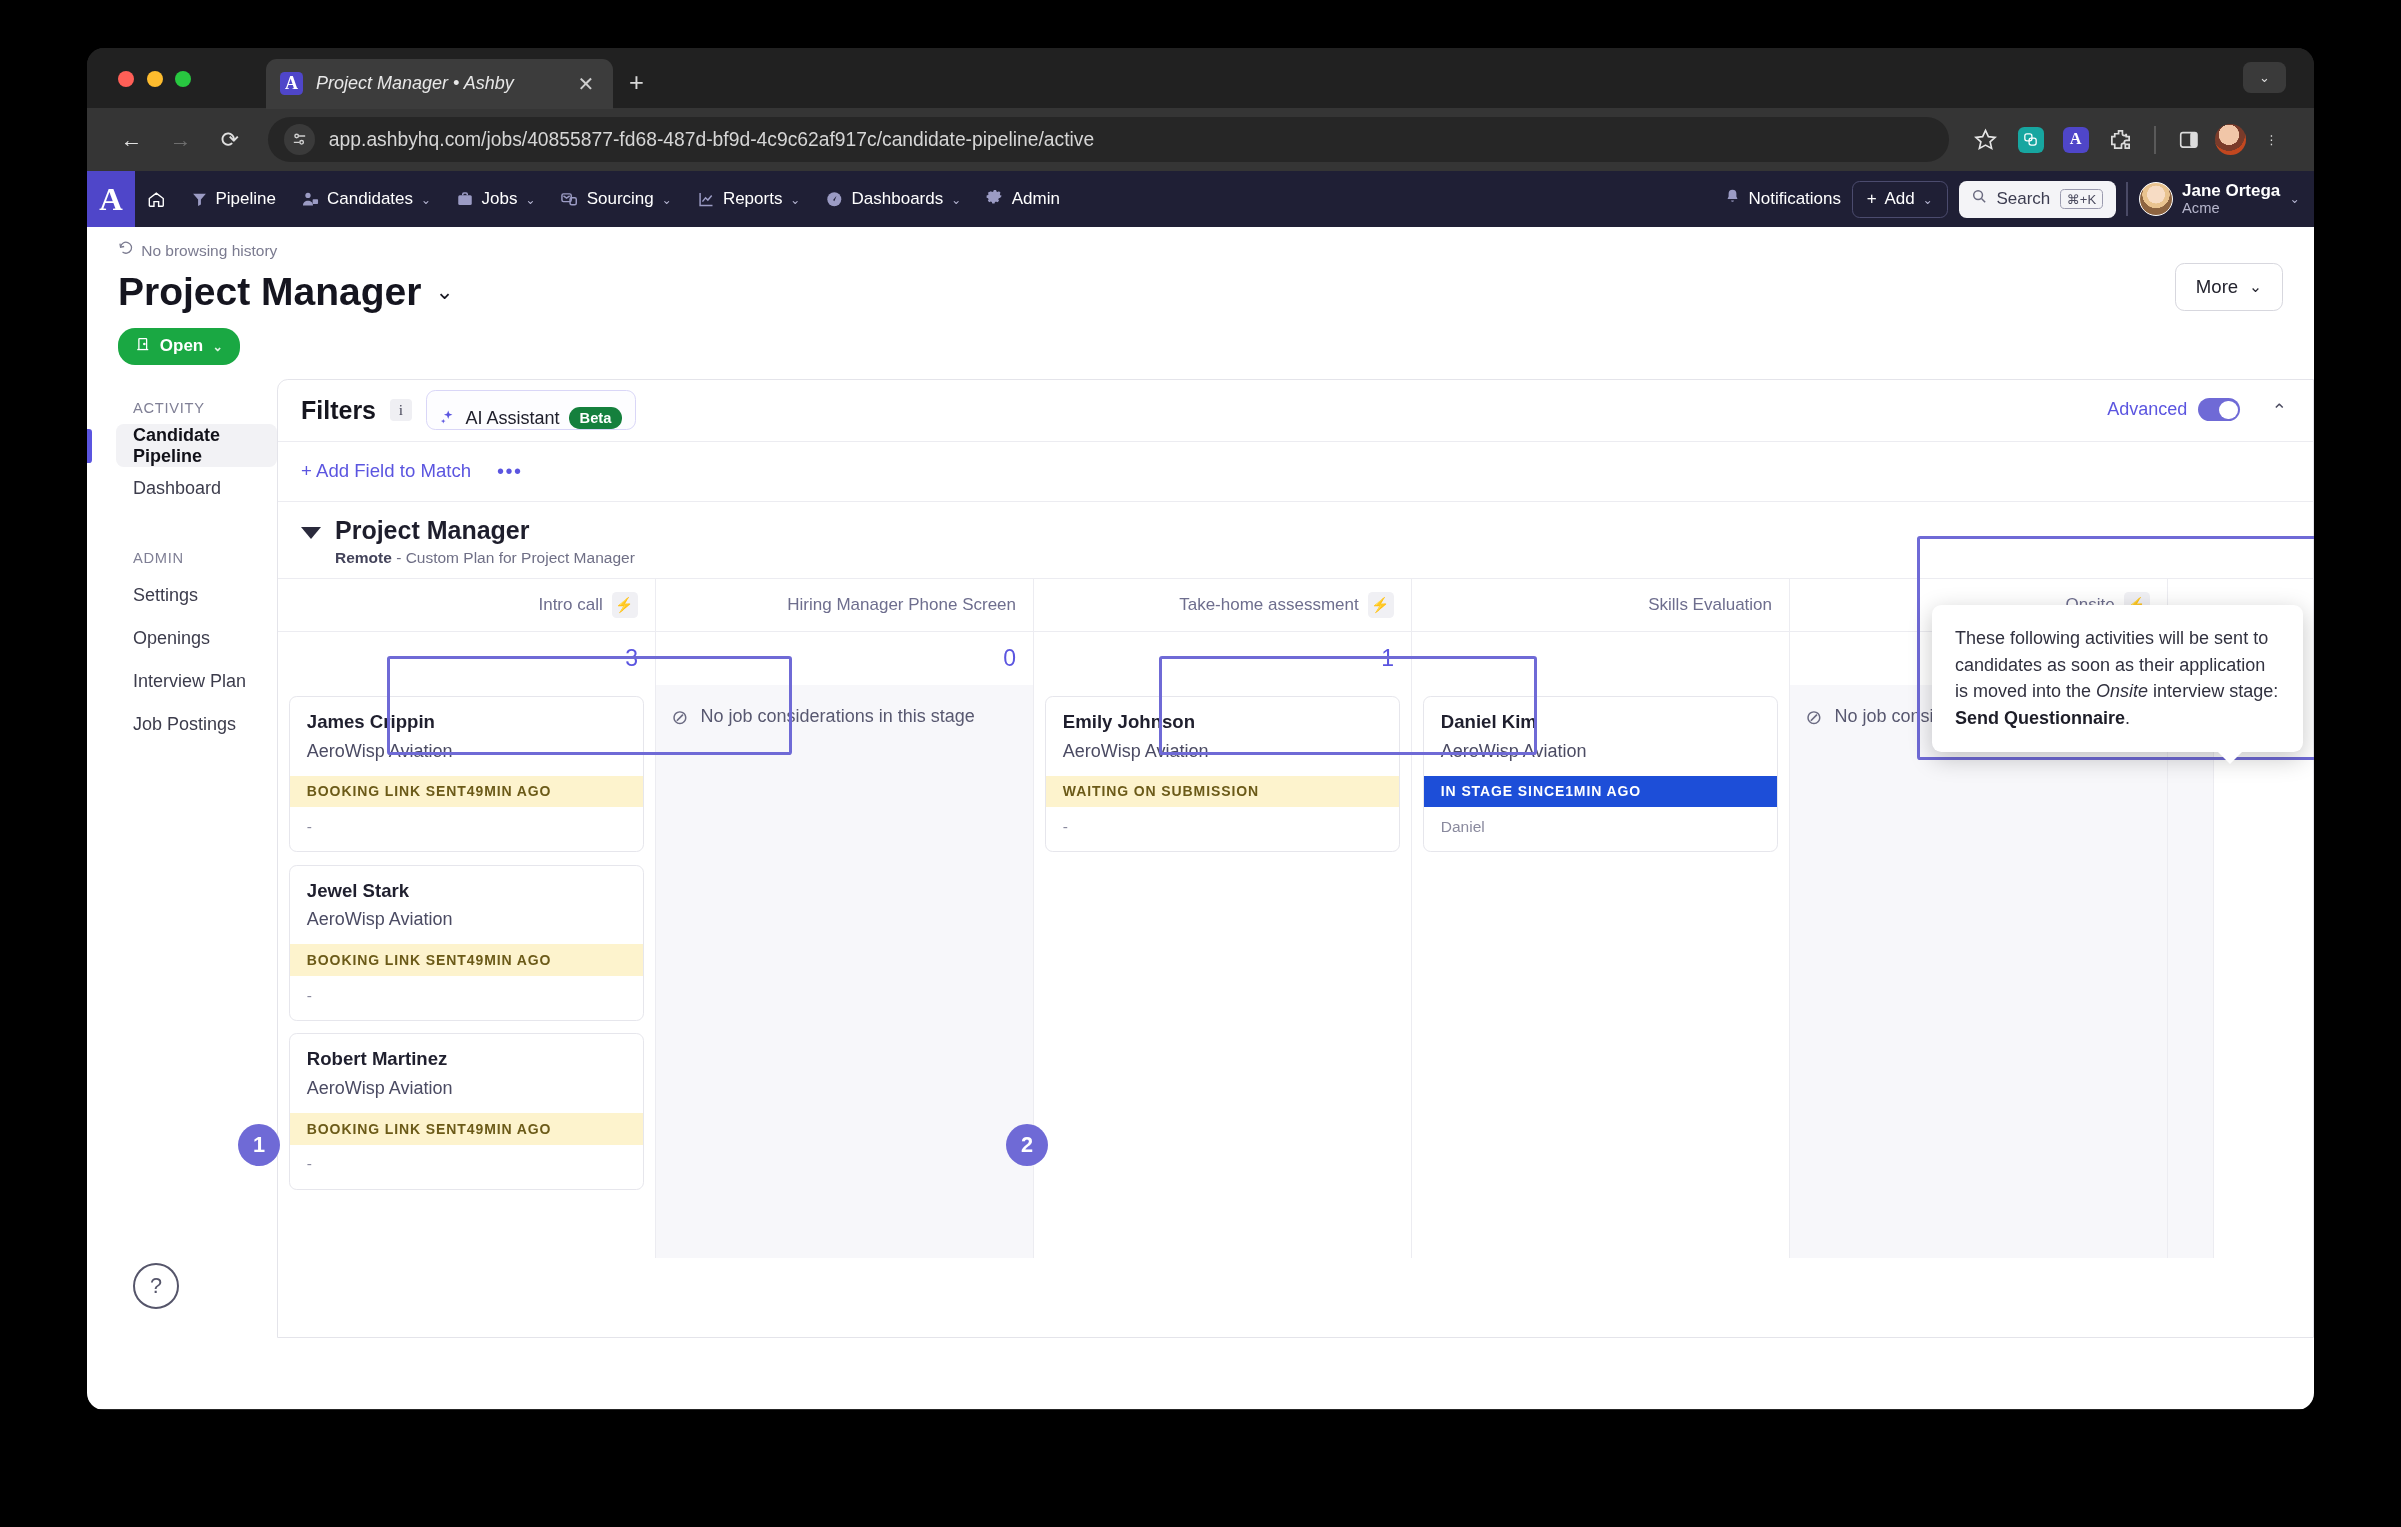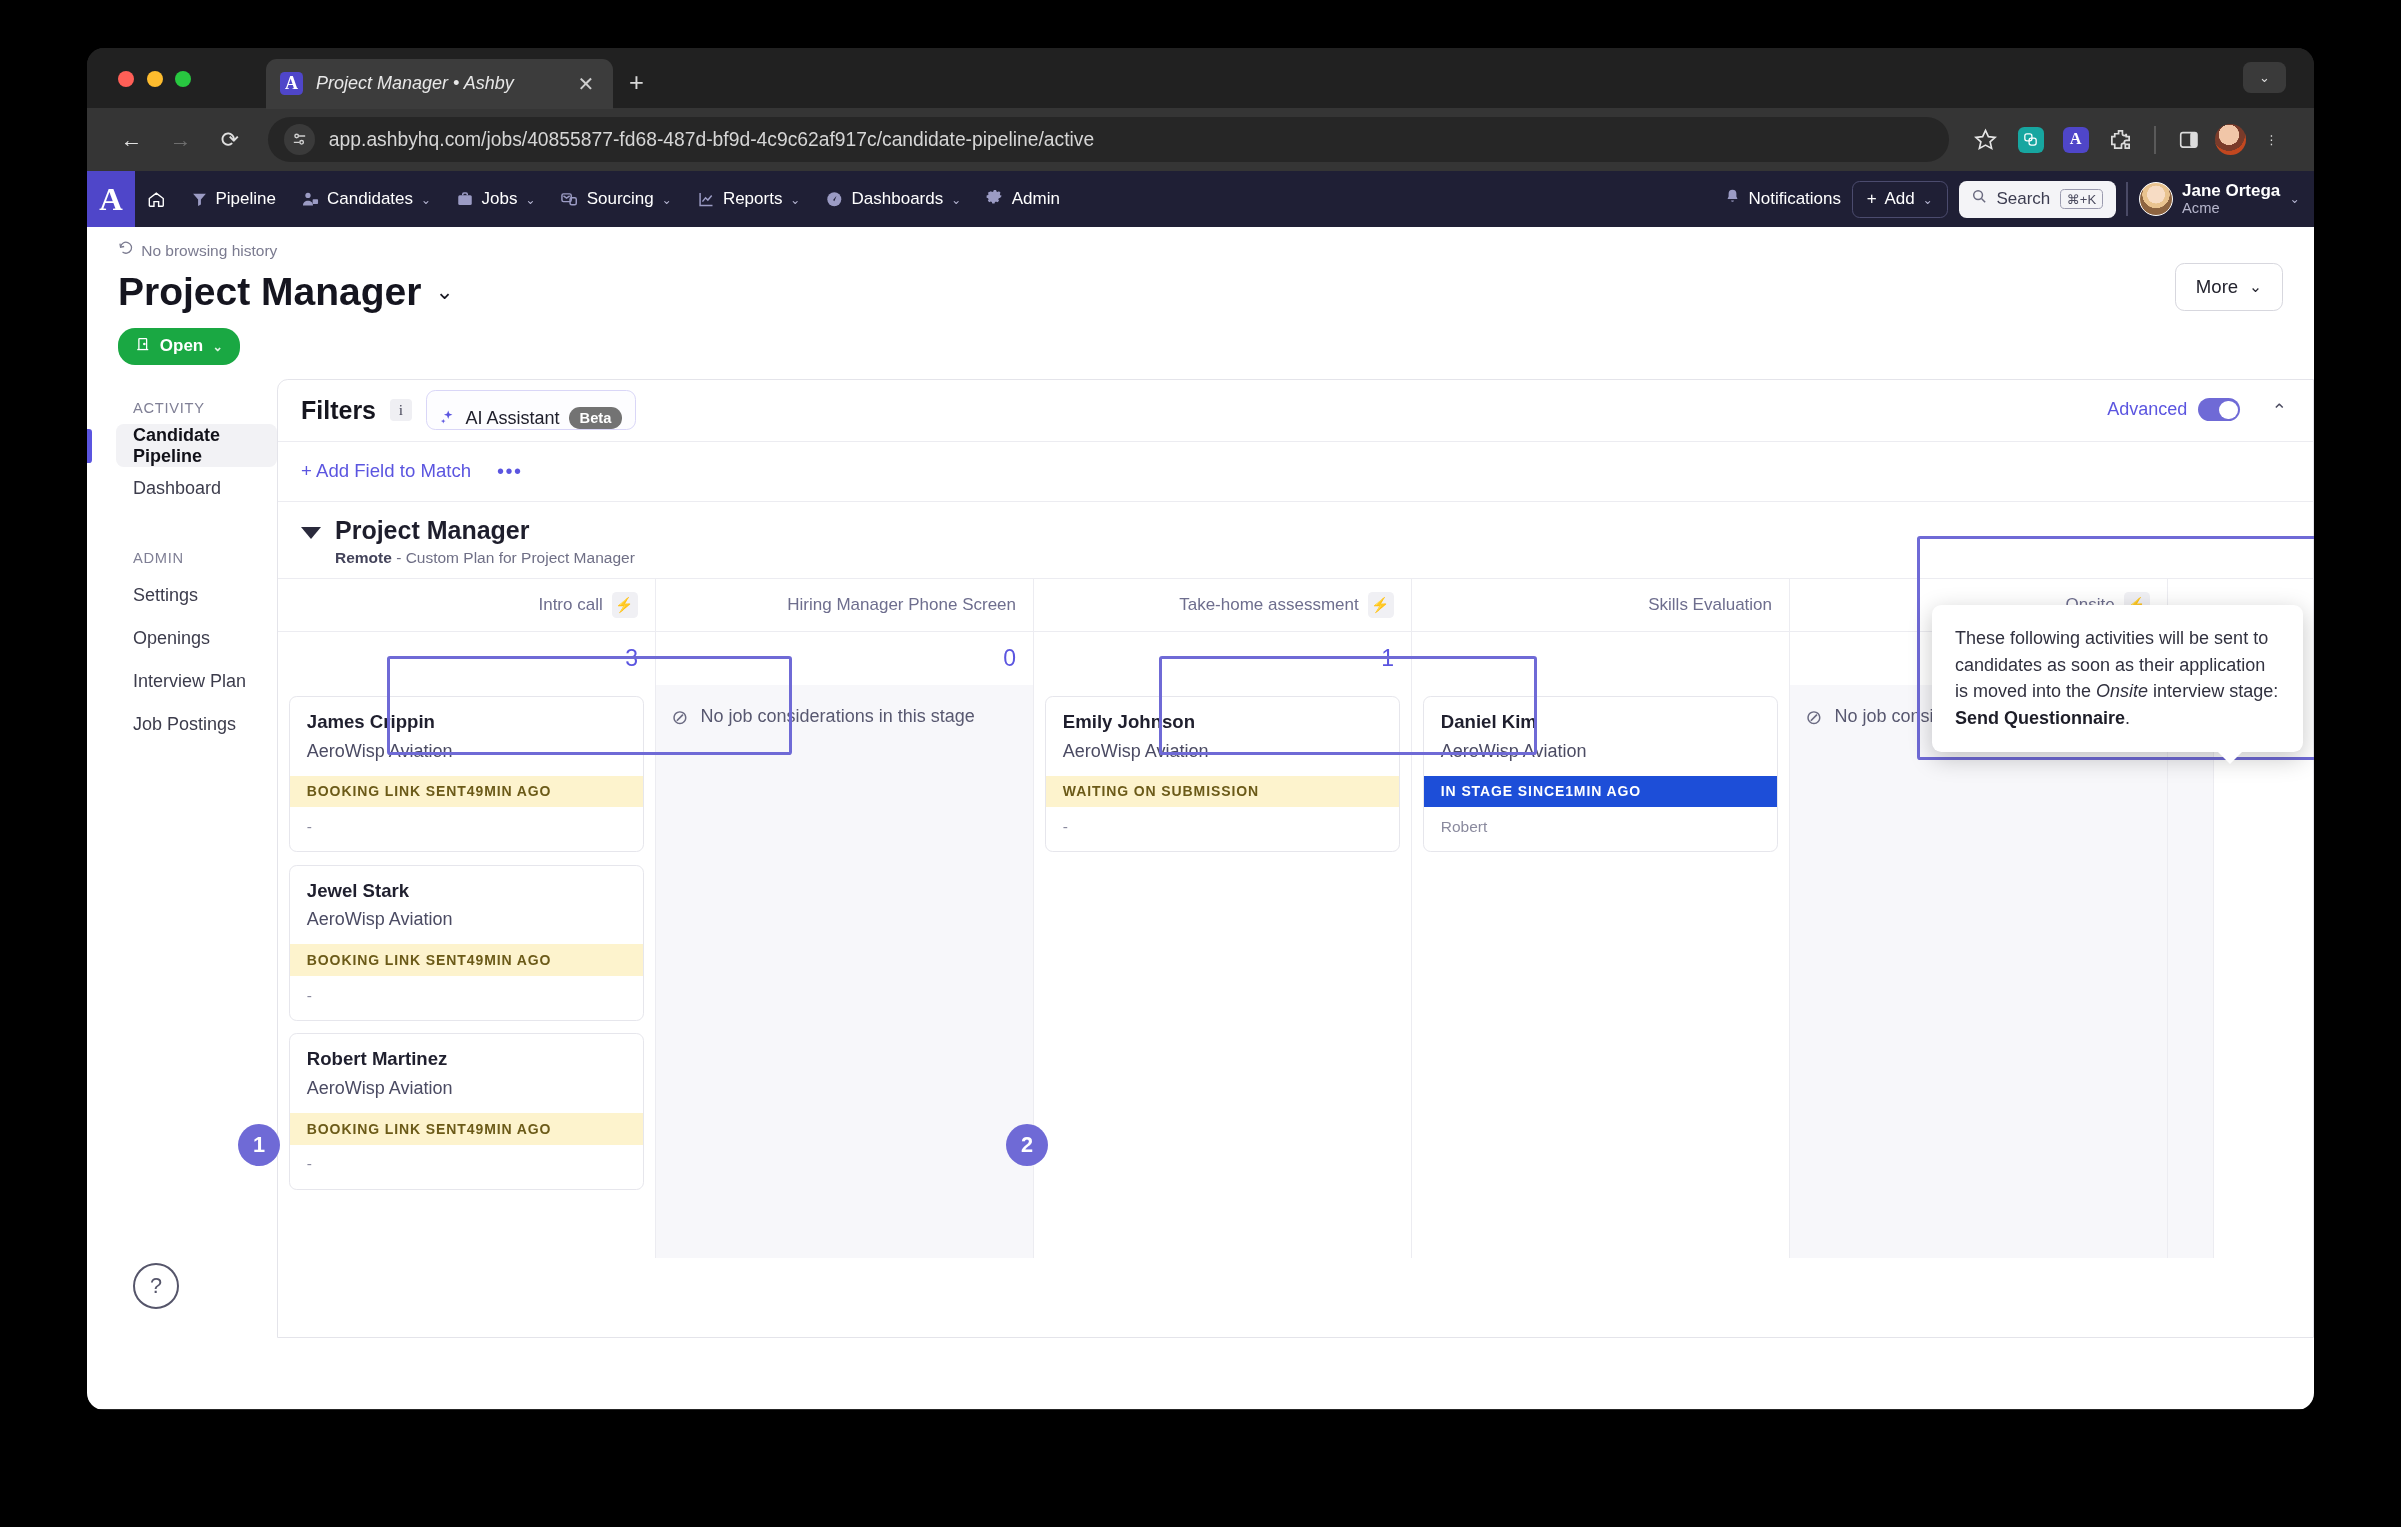--- a/index.html
+++ b/index.html
@@ -180,21 +180,21 @@
     display: flex; align-items: center; justify-content: center;
     font-family: "Liberation Serif", serif; font-size: 15.5px; color: #4a4a5c;
   }
   .ai-chip {
     display: flex; align-items: flex-end; gap: 9.3px;
     border: 1.2px solid #d9d6f7; border-radius: 9.3px;
     height: 40px; padding: 0 12.4px; background: #fdfdff; cursor: pointer;
   }
   .ai-chip .lbl { font-size: 18px; color: #20202c; }
   .beta {
-    background: #737373; color: #fff; font-size: 14.7px; font-weight: 700;
+    background: #15803d; color: #fff; font-size: 14.7px; font-weight: 700;
     border-radius: 10.8px; padding: 3.1px 10.8px;
   }
   .advanced {
     position: absolute; right: 73px; top: 18.6px;
     display: flex; align-items: center; gap: 10.8px;
     color: #5b55e0; font-size: 18px; cursor: pointer;
   }
   .toggle {
     width: 42px; height: 23px; border-radius: 11.6px; background: #6f6ad6; position: relative;
   }
@@ -637,21 +637,21 @@
           </div>
 
           <div class="col filled">
             <div class="card">
               <div class="card-name">Daniel Kim</div>
               <div class="card-company">AeroWisp Aviation</div>
               <div class="card-status ok">
                 <span>IN STAGE SINCE</span>
                 <span>1MIN AGO</span>
               </div>
-              <div class="card-foot">Robert</div>
+              <div class="card-foot">Daniel</div>
             </div>
           </div>
 
           <div class="col">
             <div class="empty-state">
               <span class="empty-icon">⊘</span>
               <span>No job considerations in this stage</span>
             </div>
           </div>
 

